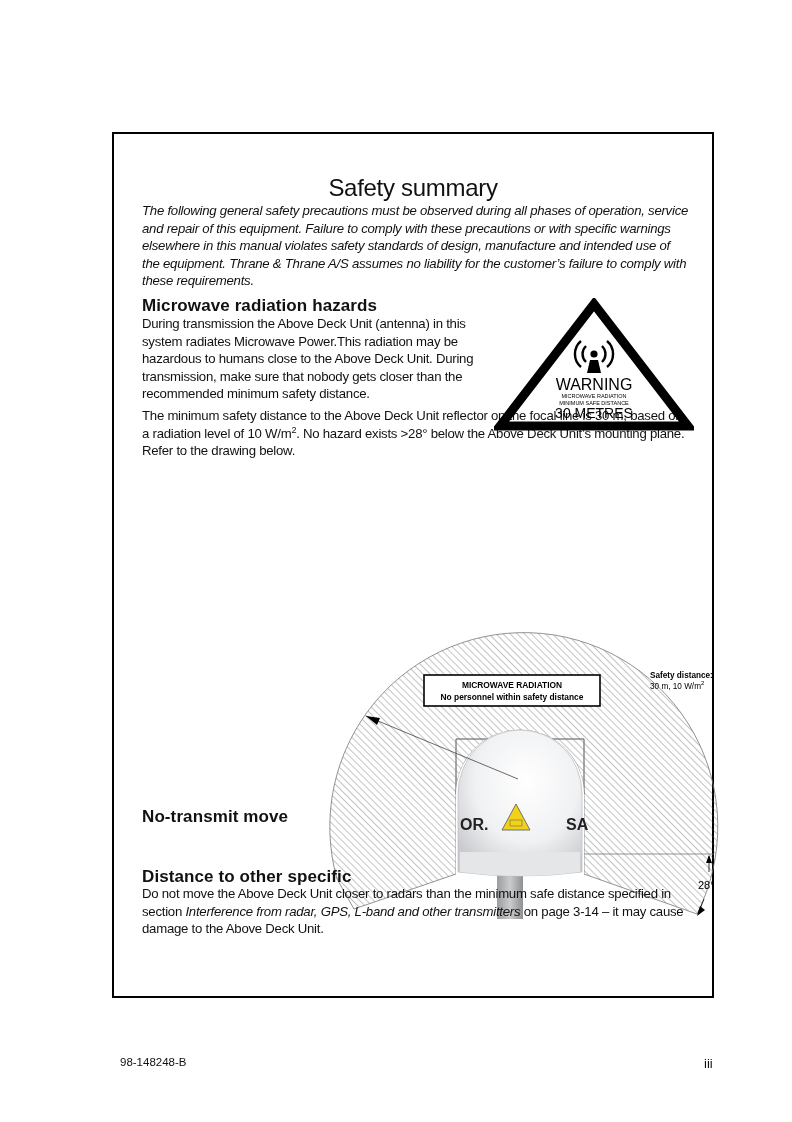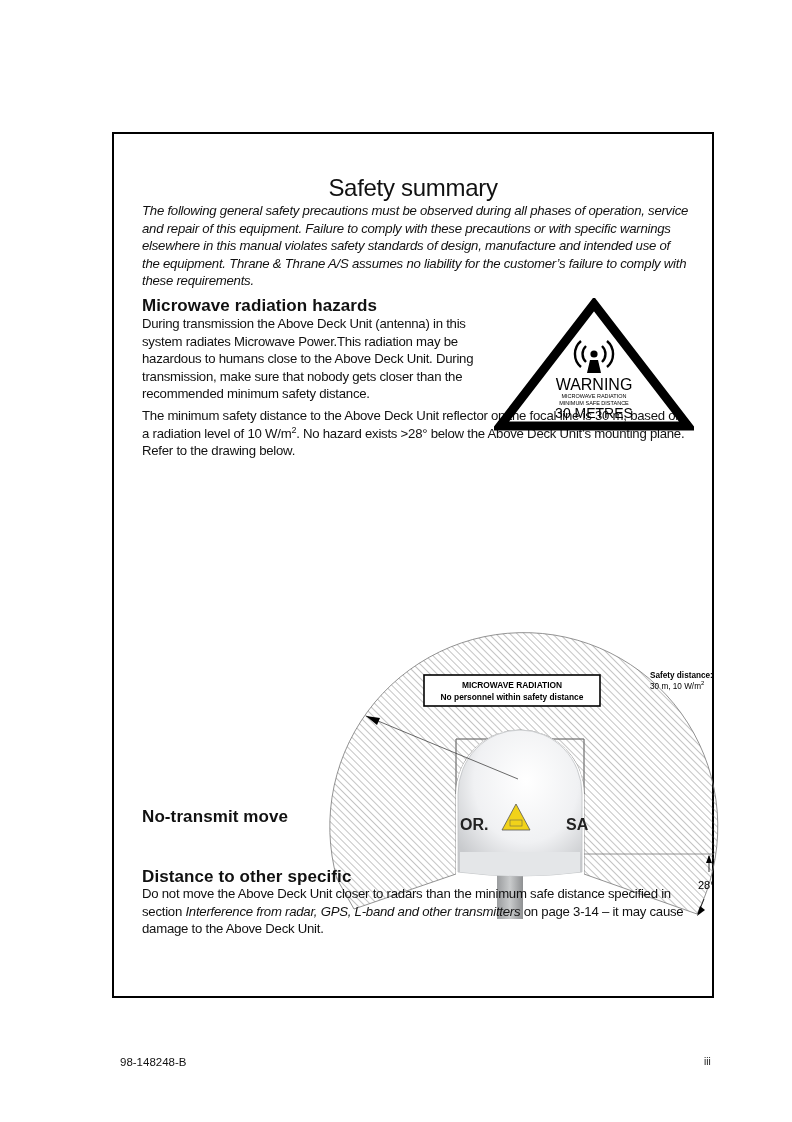--- a/index.html
+++ b/index.html
@@ -15,21 +15,21 @@
   .mw-h { left:28px; top:162px; }
   .mw-p1 { left:28px; top:181px; width:342px; }
   .mw-p2 { left:28px; top:273px; width:548px; }
   .warn { position:absolute; left:380px; top:164px; width:200px; height:134px; }
   .drawing { position:absolute; left:100px; top:360px; width:420px; height:300px; }
   .nt-h { left:28px; top:673px; }
   .nt-p { left:28px; top:691px; width:548px; }
   .de-h { left:28px; top:733px; }
   .de-p { left:28px; top:751px; width:555px; }
   .footer-left { position:absolute; left:112px; top:1056px; font-size:11.5px; font-family:"Liberation Sans Narrow","Liberation Sans",sans-serif;margin-left:8px; }
-  .footer-right { position:absolute; left:704px; top:1056px; font-size:10px; }
+  .footer-right { position:absolute; left:704px; top:1056px; font-size:13px; }
   sup { font-size:9px; line-height:0; }
   i { font-style:italic; }
 </style>
 </head>
 <body>
 
 <div class="frame">
   <h1 class="title">Safety summary</h1>
 
   <p class="para intro">The following general safety precautions must be observed during all phases of operation, service and repair of this equipment. Failure to comply with these precautions or with specific warnings elsewhere in this manual violates safety standards of design, manufacture and intended use of the equipment. Thrane &amp; Thrane A/S assumes no liability for the customer’s failure to comply with these requirements.</p>

